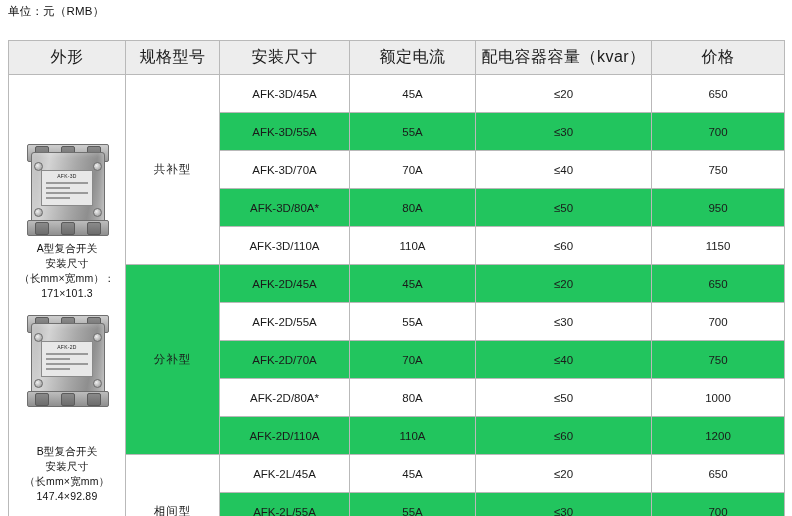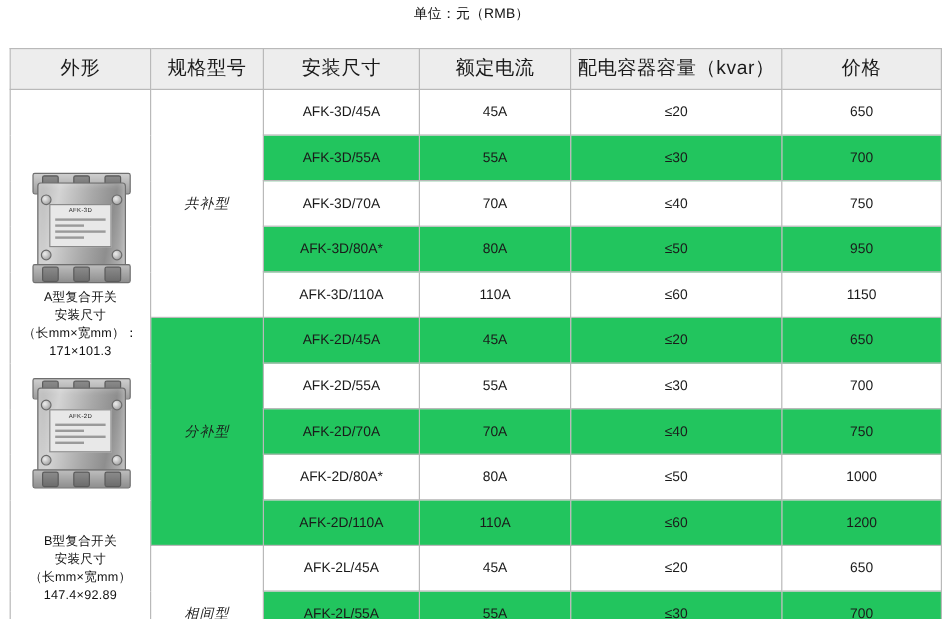--- a/index.html
+++ b/index.html
@@ -15,21 +15,21 @@
     overflow: hidden;
   }
   .page {
     position: relative;
     width: 792px;
     height: 516px;
     box-sizing: border-box;
     padding: 0 8px;
   }
   .unit-line {
-    text-align: center;
+    text-align: left;
     font-size: 11.5px;
     color: #111;
     padding: 4px 6px 21px 0;
     letter-spacing: 0.2px;
   }
   table.spec {
     border-collapse: collapse;
     width: 776px;
     table-layout: fixed;
   }
@@ -49,21 +49,20 @@
   }
   table.spec tbody td {
     height: 35px;
   }
   .row-alt td {
     background: #22c55e;
   }
   .mode-cell {
     font-size: 12px;
     letter-spacing: 1px;
-    font-style: italic;
   }
   .img-cell {
     padding: 4px 2px;
   }
   .fig {
     display: flex;
     flex-direction: column;
     align-items: center;
     justify-content: flex-end;
   }

